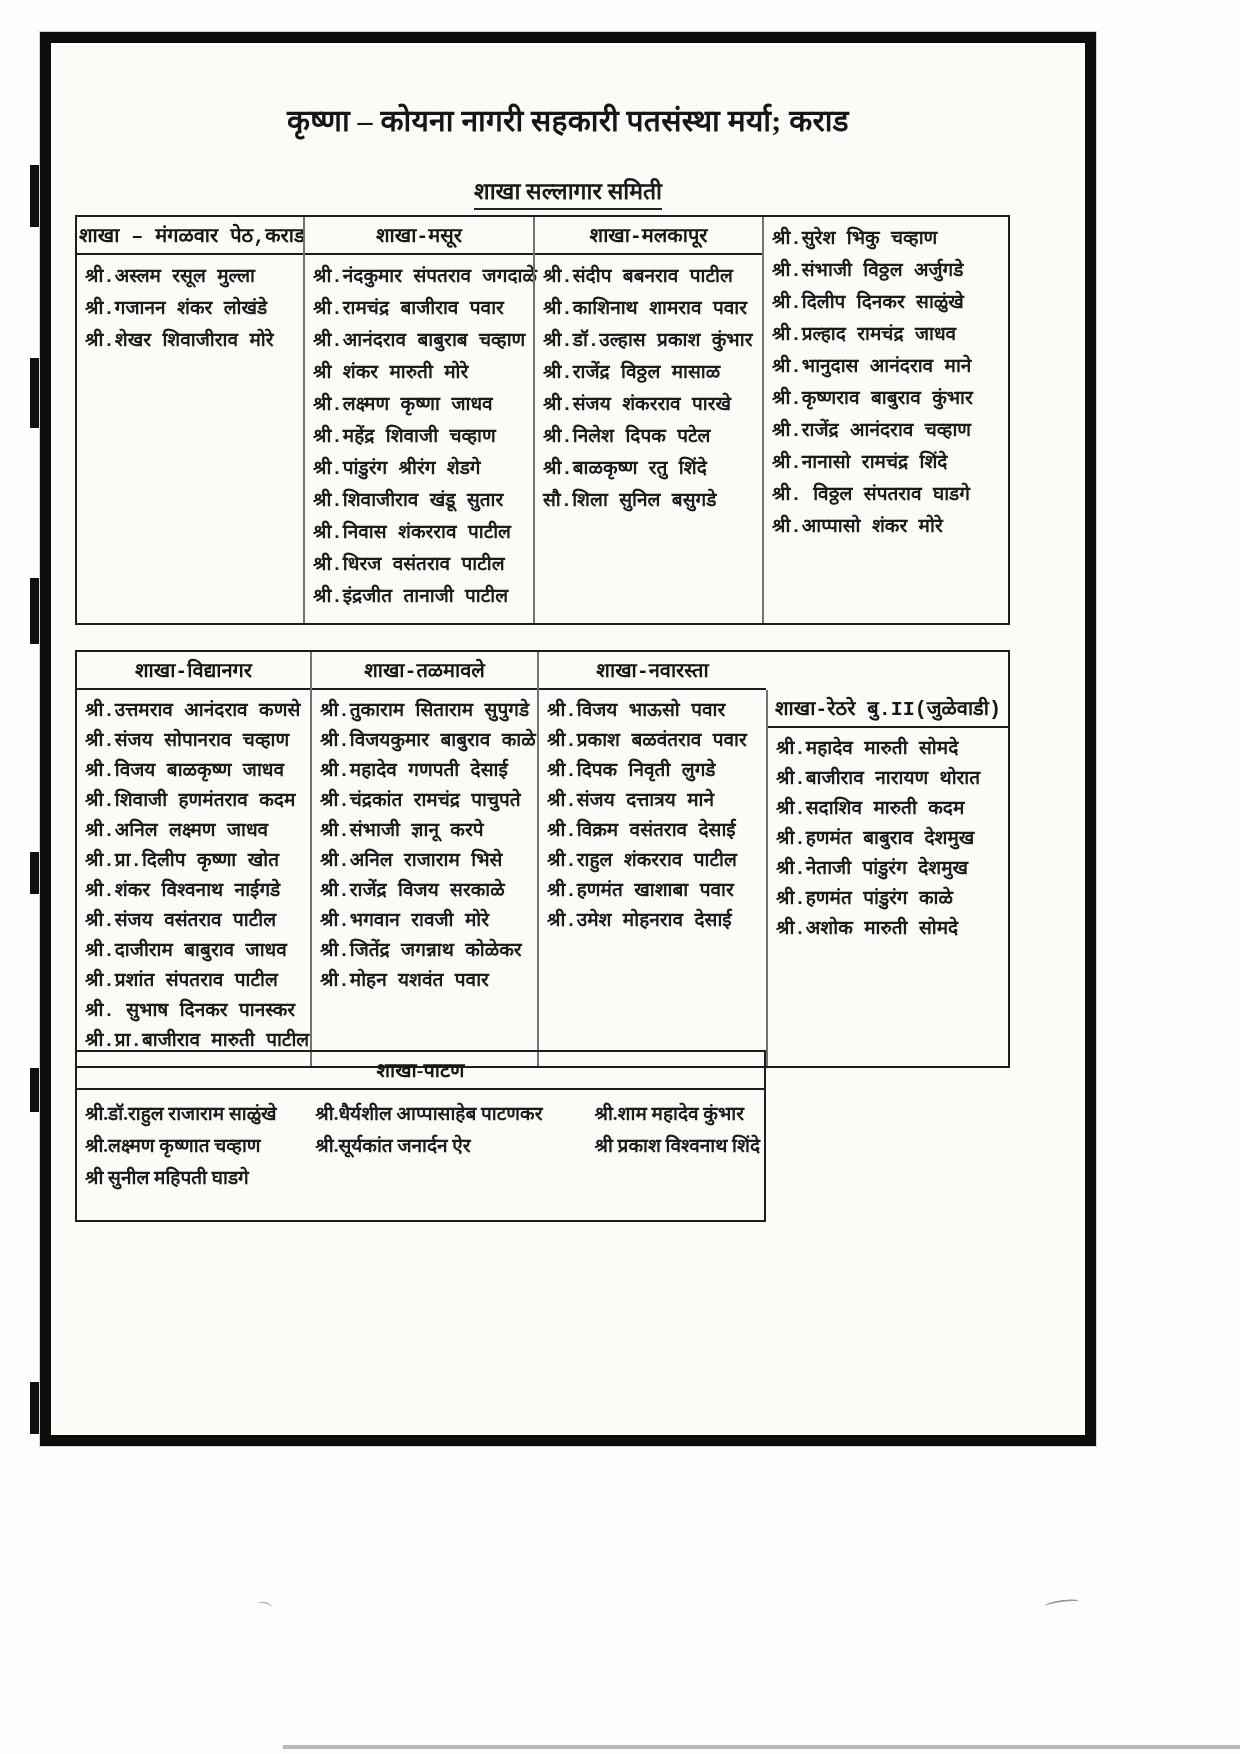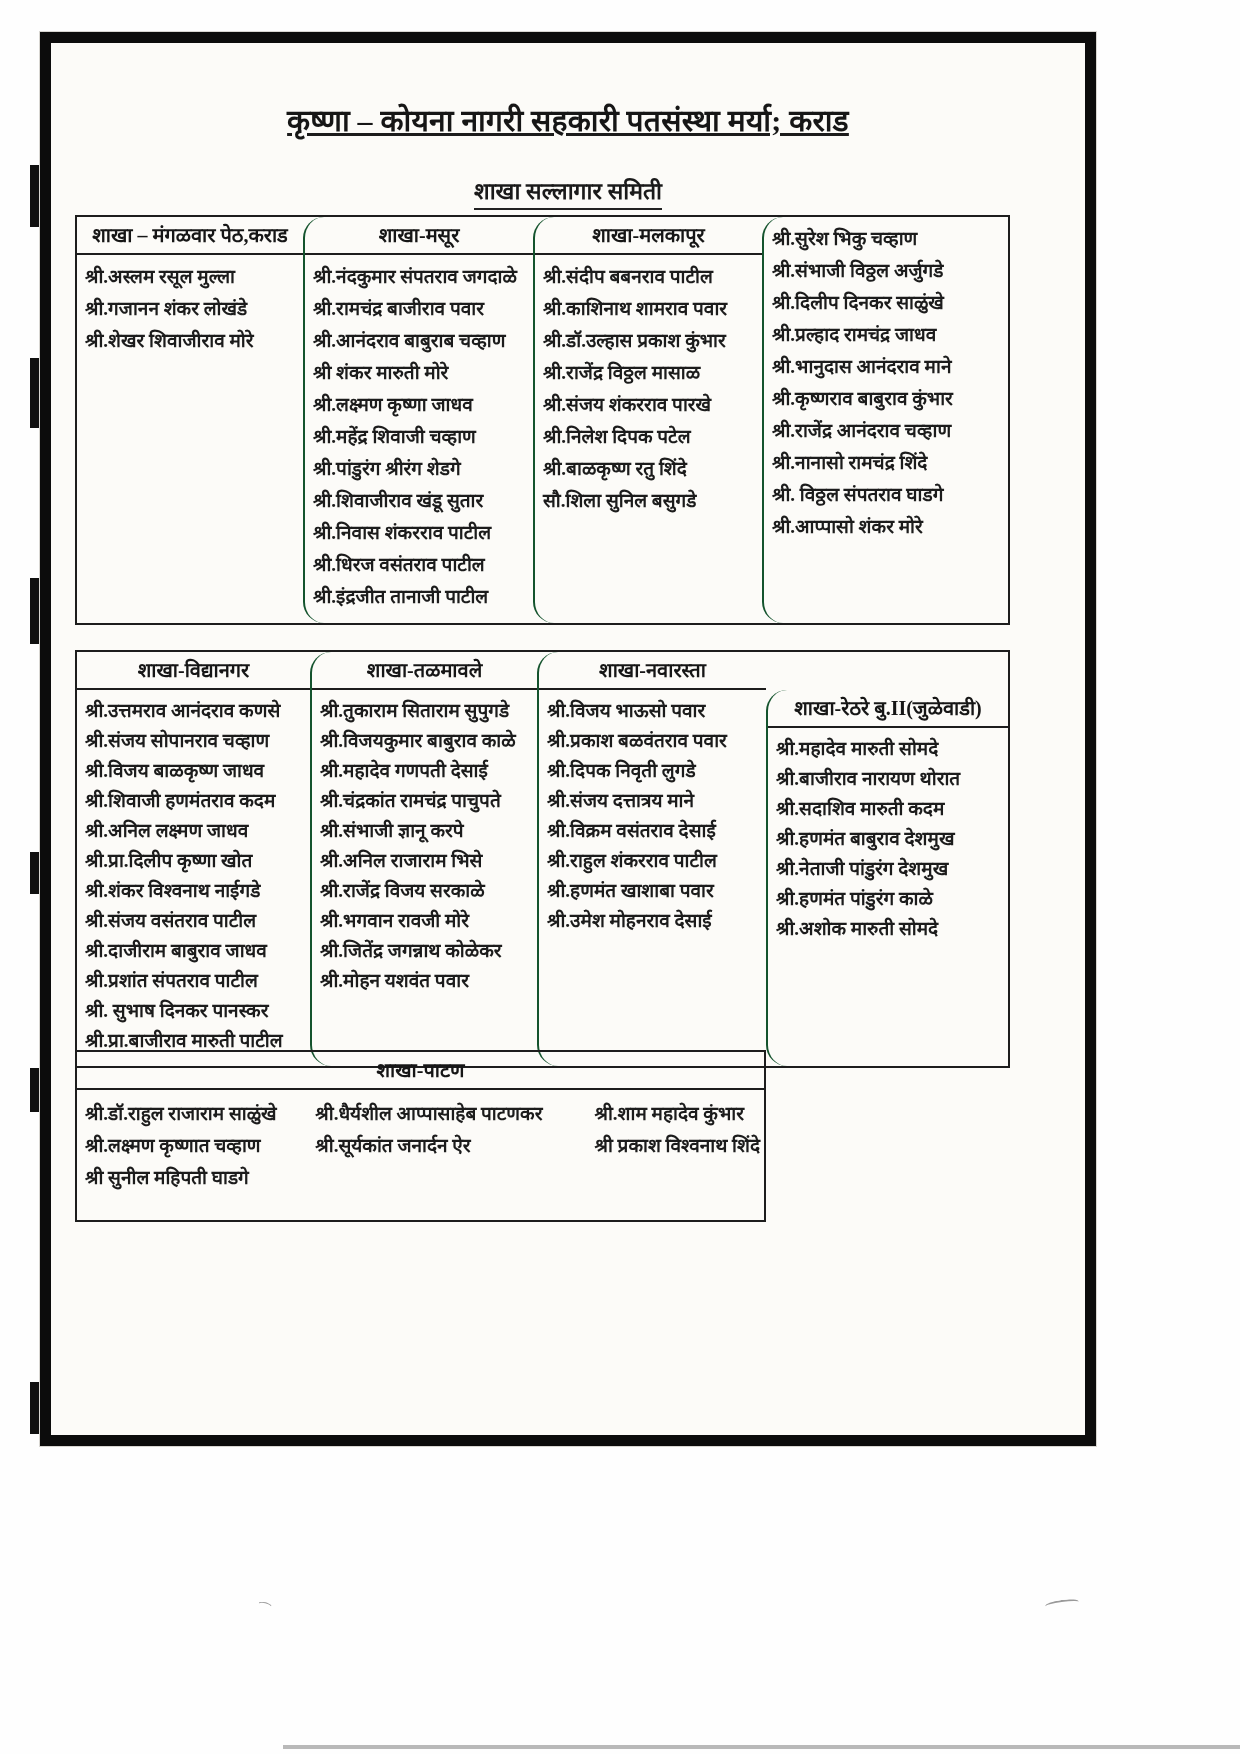--- a/index.html
+++ b/index.html
@@ -15,37 +15,37 @@
     border:11px solid #0c0c0c;background:#fcfbf8;
     box-shadow:0 0 0 1px #d8d6d1;
   }
   .frame-inner{position:relative;width:100%;height:100%;}
   
   .mark{position:absolute;background:#101010;}
   .mark.faint{background:#b9b9b9;}
   .squiggle{position:absolute;width:34px;height:6px;border-top:2px solid #9a9a9a;border-radius:50%;transform:rotate(-8deg);}
   .xmark{position:absolute;color:#9b9b9b;font-size:14px;transform:rotate(14deg);}
 
-  .title-wrap{text-align:center;padding-top:56px;text-decoration:underline;}
+  .title-wrap{text-align:center;padding-top:56px;}
   .doc-title{
     font-size:30px;font-weight:700;letter-spacing:.2px;color:#161616;
   }
   .doc-subtitle{
     display:inline-block;margin-top:16px;font-size:23px;font-weight:700;
     border-bottom:2px solid #222;padding-bottom:2px;color:#1a1a1a;
   }
 
   .btable{
     position:absolute;left:24px;width:931px;
     border:2px solid #1d1d1d;display:flex;background:transparent;
   }
   #table1{top:172px;}
   #table2{top:607px;}
-  .bcol{display:flex;flex-direction:column;}
-  .bcol + .bcol{border-left:2px solid #14532d;border-radius:21px;}
+  .bcol{display:flex;flex-direction:column;font-family:Liberation Mono, monospace;}
+  .bcol + .bcol{border-left:2px solid #737373;}
   #table1 .bcol:nth-child(1){width:226px;}
   #table1 .bcol:nth-child(2){width:228px;}
   #table1 .bcol:nth-child(3){width:227px;}
   #table1 .bcol:nth-child(4){flex:1;}
   #table2 .bcol:nth-child(1){width:233px;}
   #table2 .bcol:nth-child(2){width:225px;}
   #table2 .bcol:nth-child(3){width:227px;}
   #table2 .bcol:nth-child(4){flex:1;margin-top:38px;}
   .bhead{
     text-align:center;font-weight:700;font-size:20px;color:#161616;

